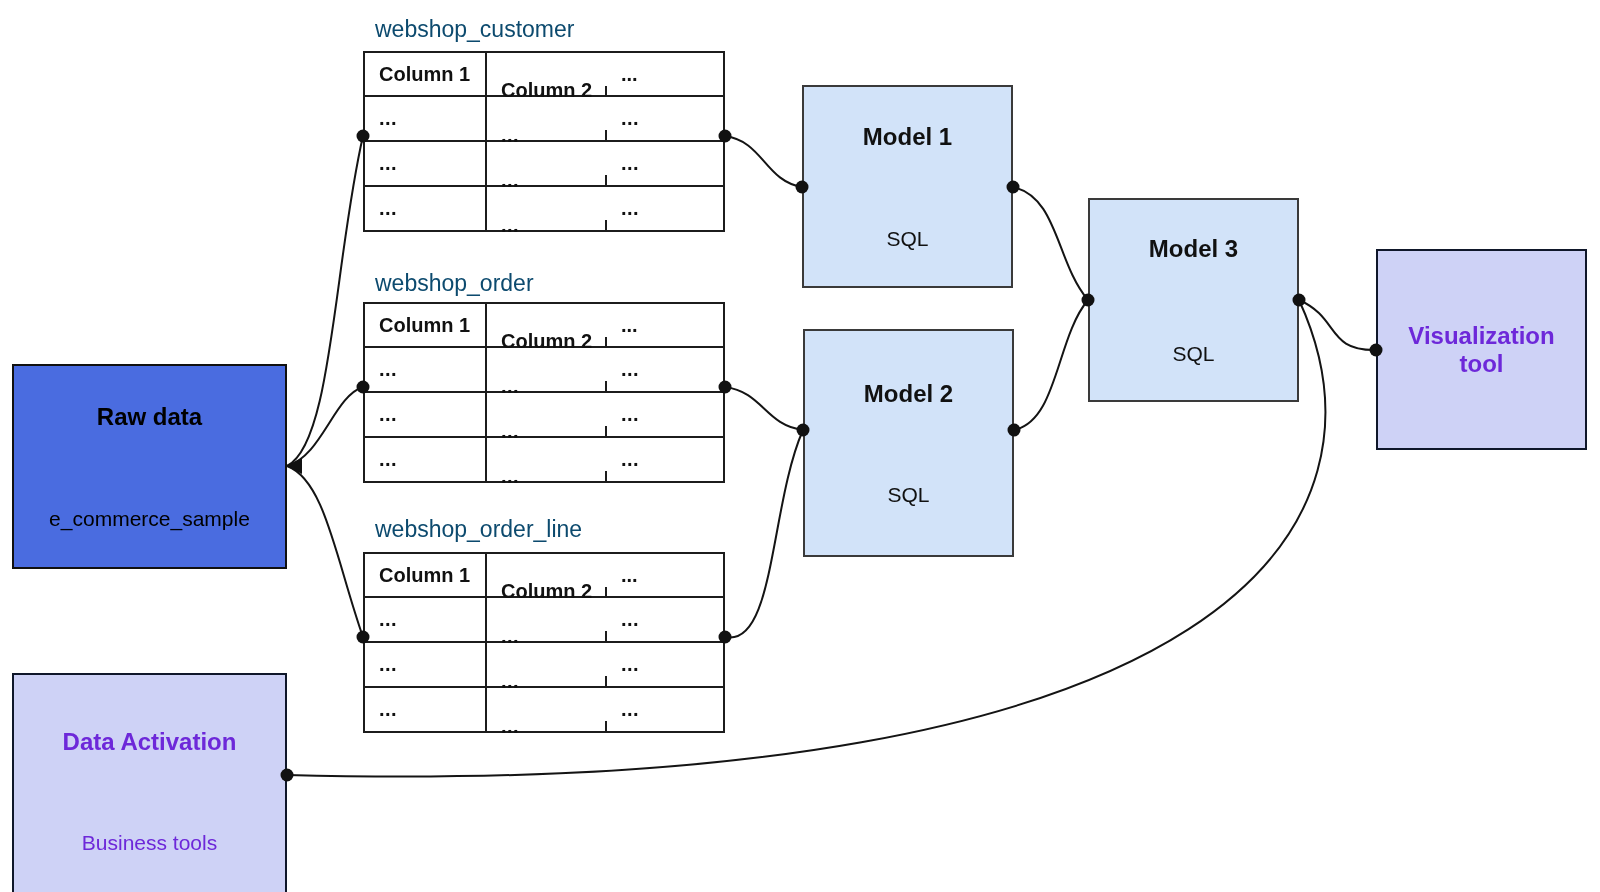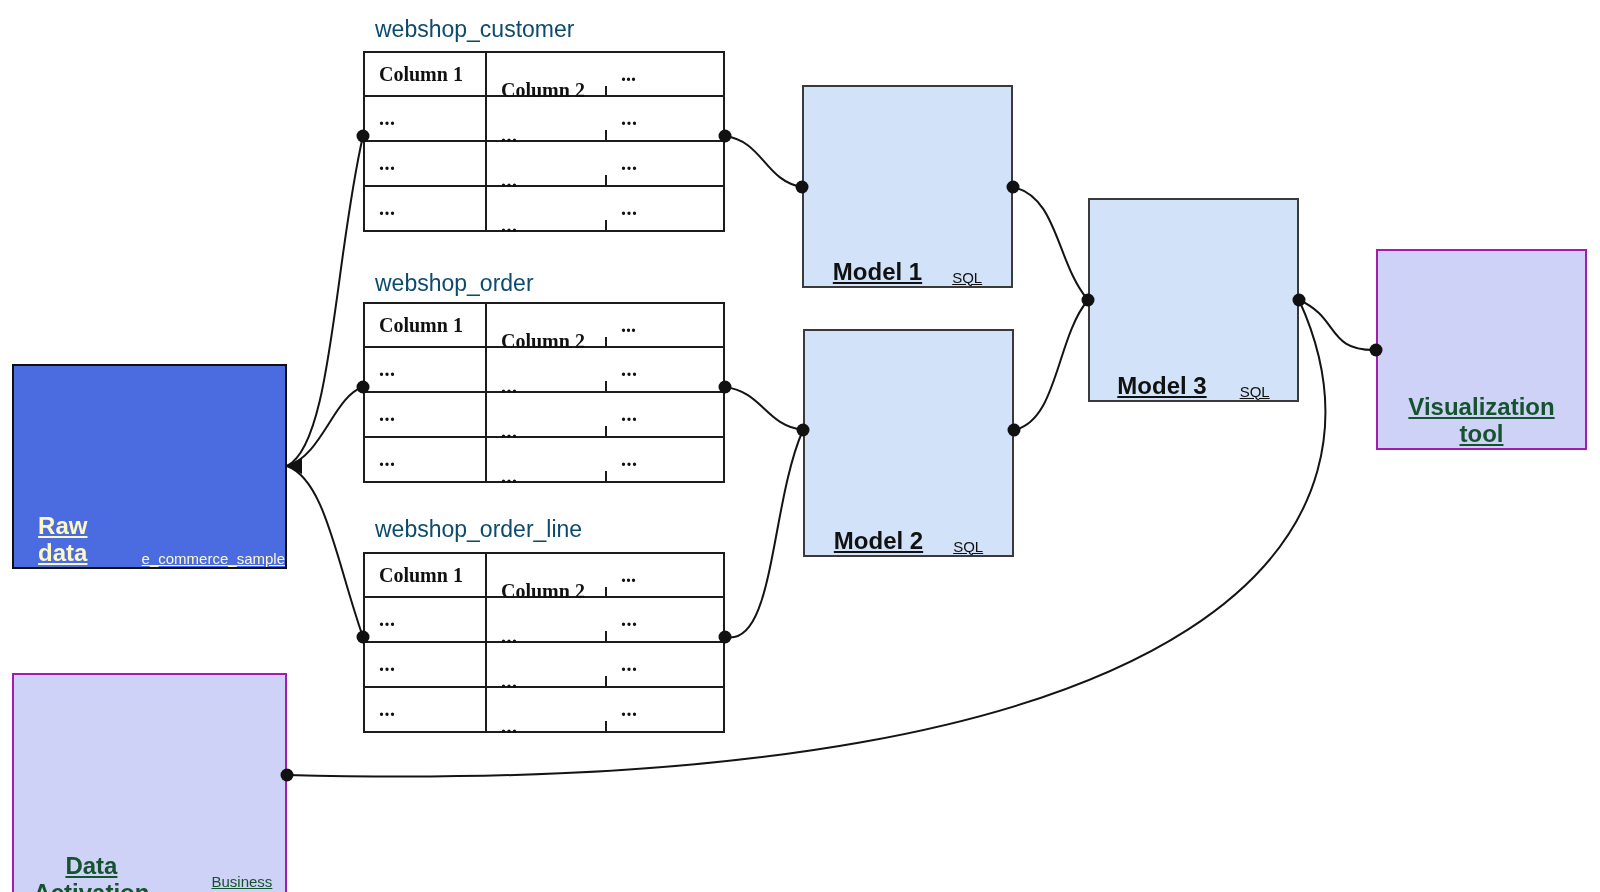--- a/index.html
+++ b/index.html
@@ -2,40 +2,40 @@
 <html><head>
 <meta charset="utf-8">
 <style>
   html,body{margin:0;padding:0;background:#ffffff;}
   .canvas{
     position:relative;width:1600px;height:892px;background:#ffffff;overflow:hidden;
     font-family:"Liberation Sans", sans-serif;color:#111;
   }
   
   .node{
-    position:absolute;box-sizing:border-box;display:flex;flex-direction:row;
-    align-items:flex-end;justify-content:center;text-align:center;gap:30px;z-index:2;text-decoration:underline;
+    position:absolute;box-sizing:border-box;display:flex;flex-direction:column;
+    align-items:center;justify-content:center;text-align:center;gap:30px;z-index:2;
   }
   .node-title{font-weight:bold;font-size:24px;line-height:1.15;}
-  .node-sub{font-size:15px;line-height:1.1;margin-top:46px;}
-  .node.raw{left:12px;top:364px;width:275px;height:205px;background:#4a6ce0;border:2px solid #101010;color:#fef9c3;}
+  .node-sub{font-size:21px;line-height:1.1;margin-top:46px;}
+  .node.raw{left:12px;top:364px;width:275px;height:205px;background:#4a6ce0;border:2px solid #101010;color:#000000;}
   .node.model{background:#d2e3f9;border:2px solid #3a3a3a;color:#111;}
   .node.m1{left:802px;top:85px;width:211px;height:203px;}
   .node.m2{left:803px;top:329px;width:211px;height:228px;}
   .node.m3{left:1088px;top:198px;width:211px;height:204px;gap:33px;}
-  .node.lav{background:#ced2f6;border:2px solid #a21caf;color:#14532d;}
+  .node.lav{background:#ced2f6;border:2px solid #0f172a;color:#6d28d9;}
   .node.viz{left:1376px;top:249px;width:211px;height:201px;padding:0 24px;}
   .node.act{left:12px;top:673px;width:275px;height:236px;}
   
   .tbl-title{position:absolute;left:375px;font-size:23px;color:#0c4a6e;z-index:2;}
   .tbl{
     position:absolute;left:363px;width:362px;box-sizing:border-box;z-index:2;
     border:2px solid #1c1c1c;background:#ffffff;
   }
-  .tr{display:flex;height:43px;border-bottom:2px solid #1c1c1c;font-family:Liberation Serif, serif;}
+  .tr{display:flex;height:43px;border-bottom:2px solid #1c1c1c;}
   .tr:last-child{border-bottom:none;}
   .tr.th{height:42px;font-weight:bold;}
   .td{
     box-sizing:border-box;display:flex;align-items:center;padding-left:14px;
     font-size:20px;border-right:2px solid #1c1c1c;font-weight:600;letter-spacing:.5px;
   }
   .tr.th .td{font-weight:bold;letter-spacing:0;}
   .td.c1{width:122px;} .td.c2{width:120px;margin-top:33px;} .td.c3{flex:1;border-right:none;}
   
   .edges{position:absolute;left:0;top:0;z-index:5;pointer-events:none;}

